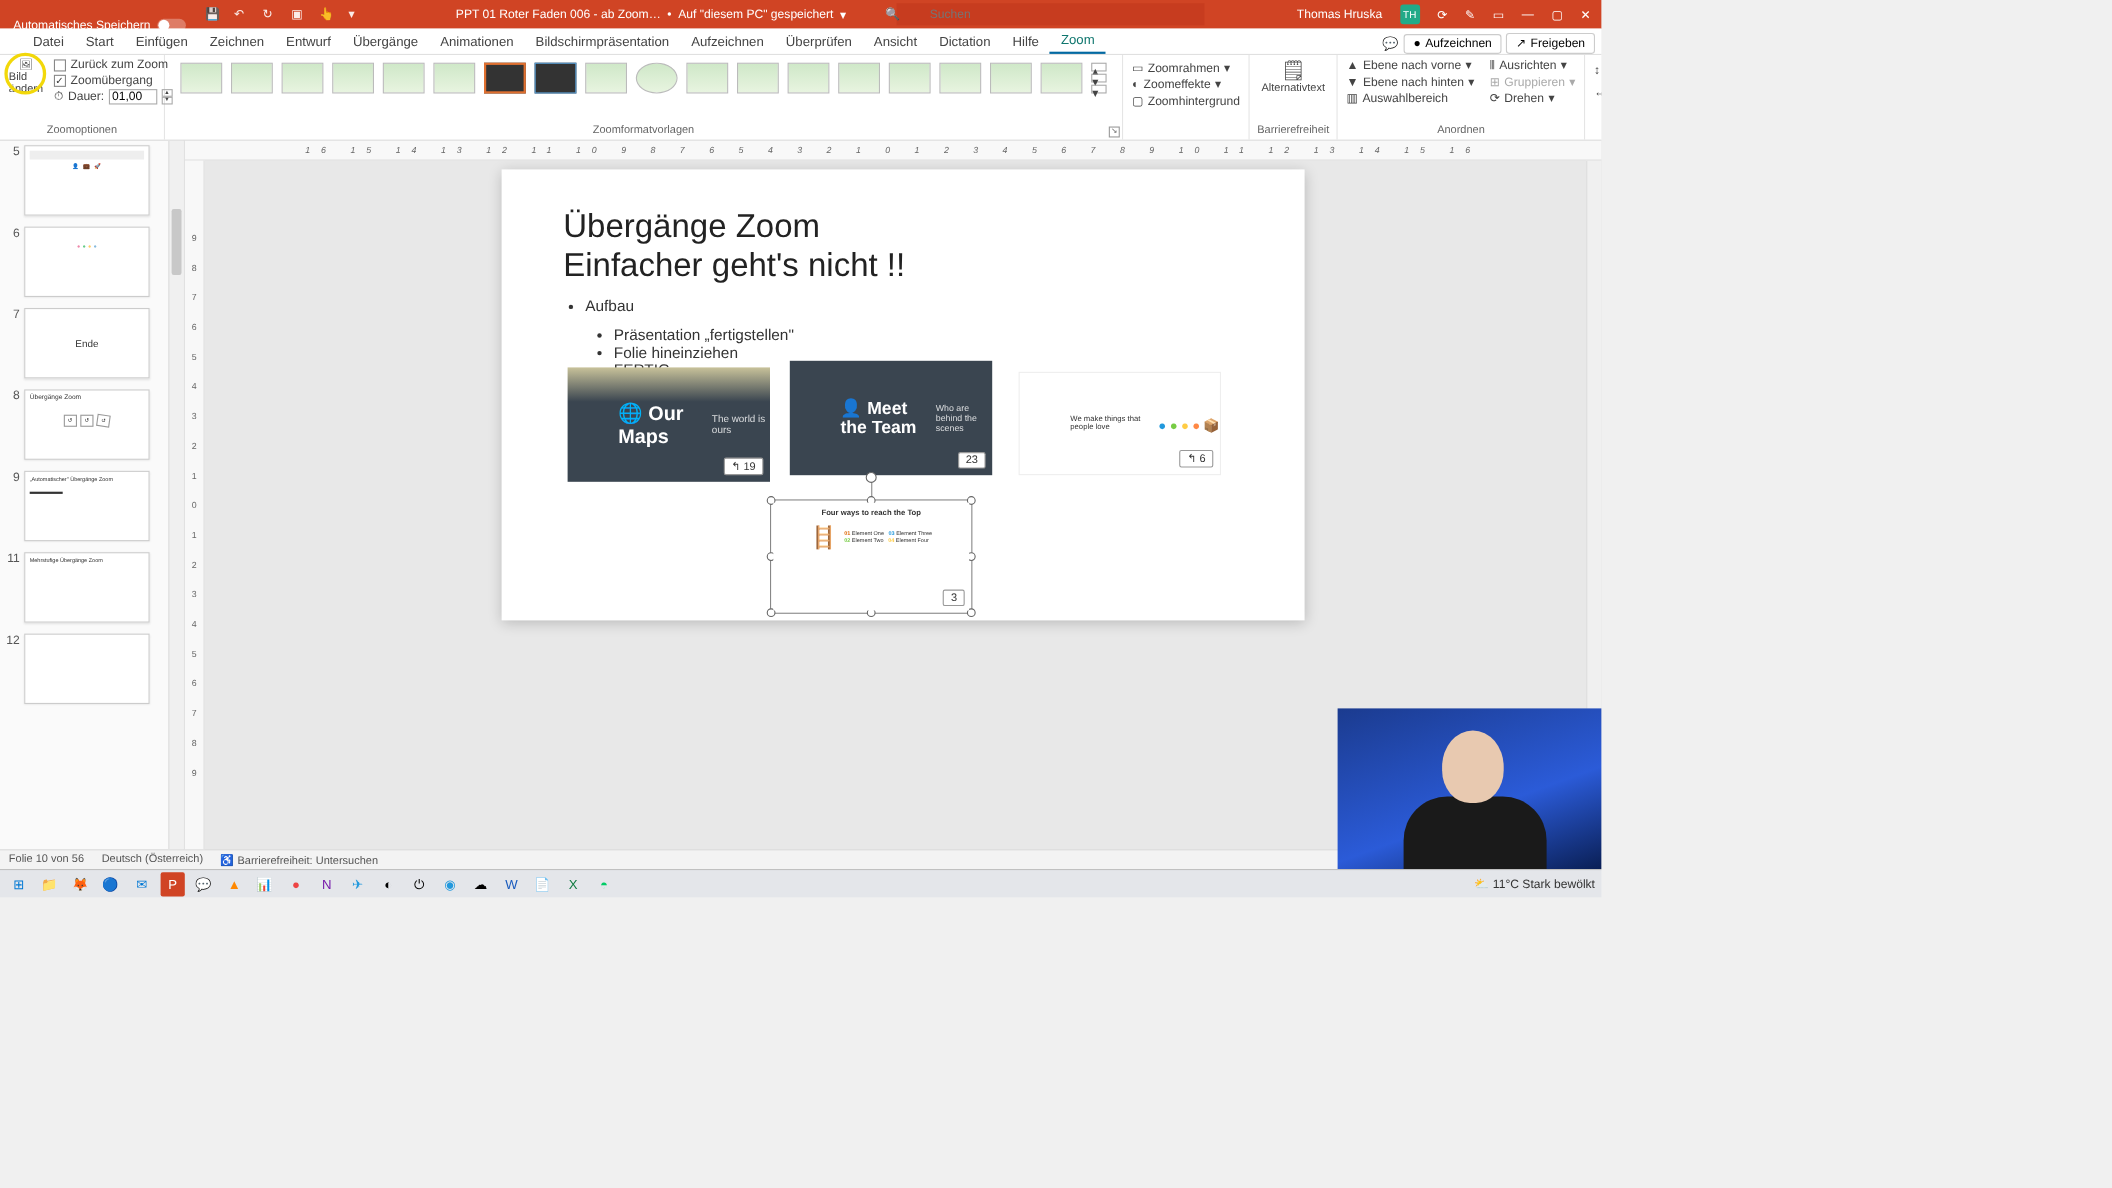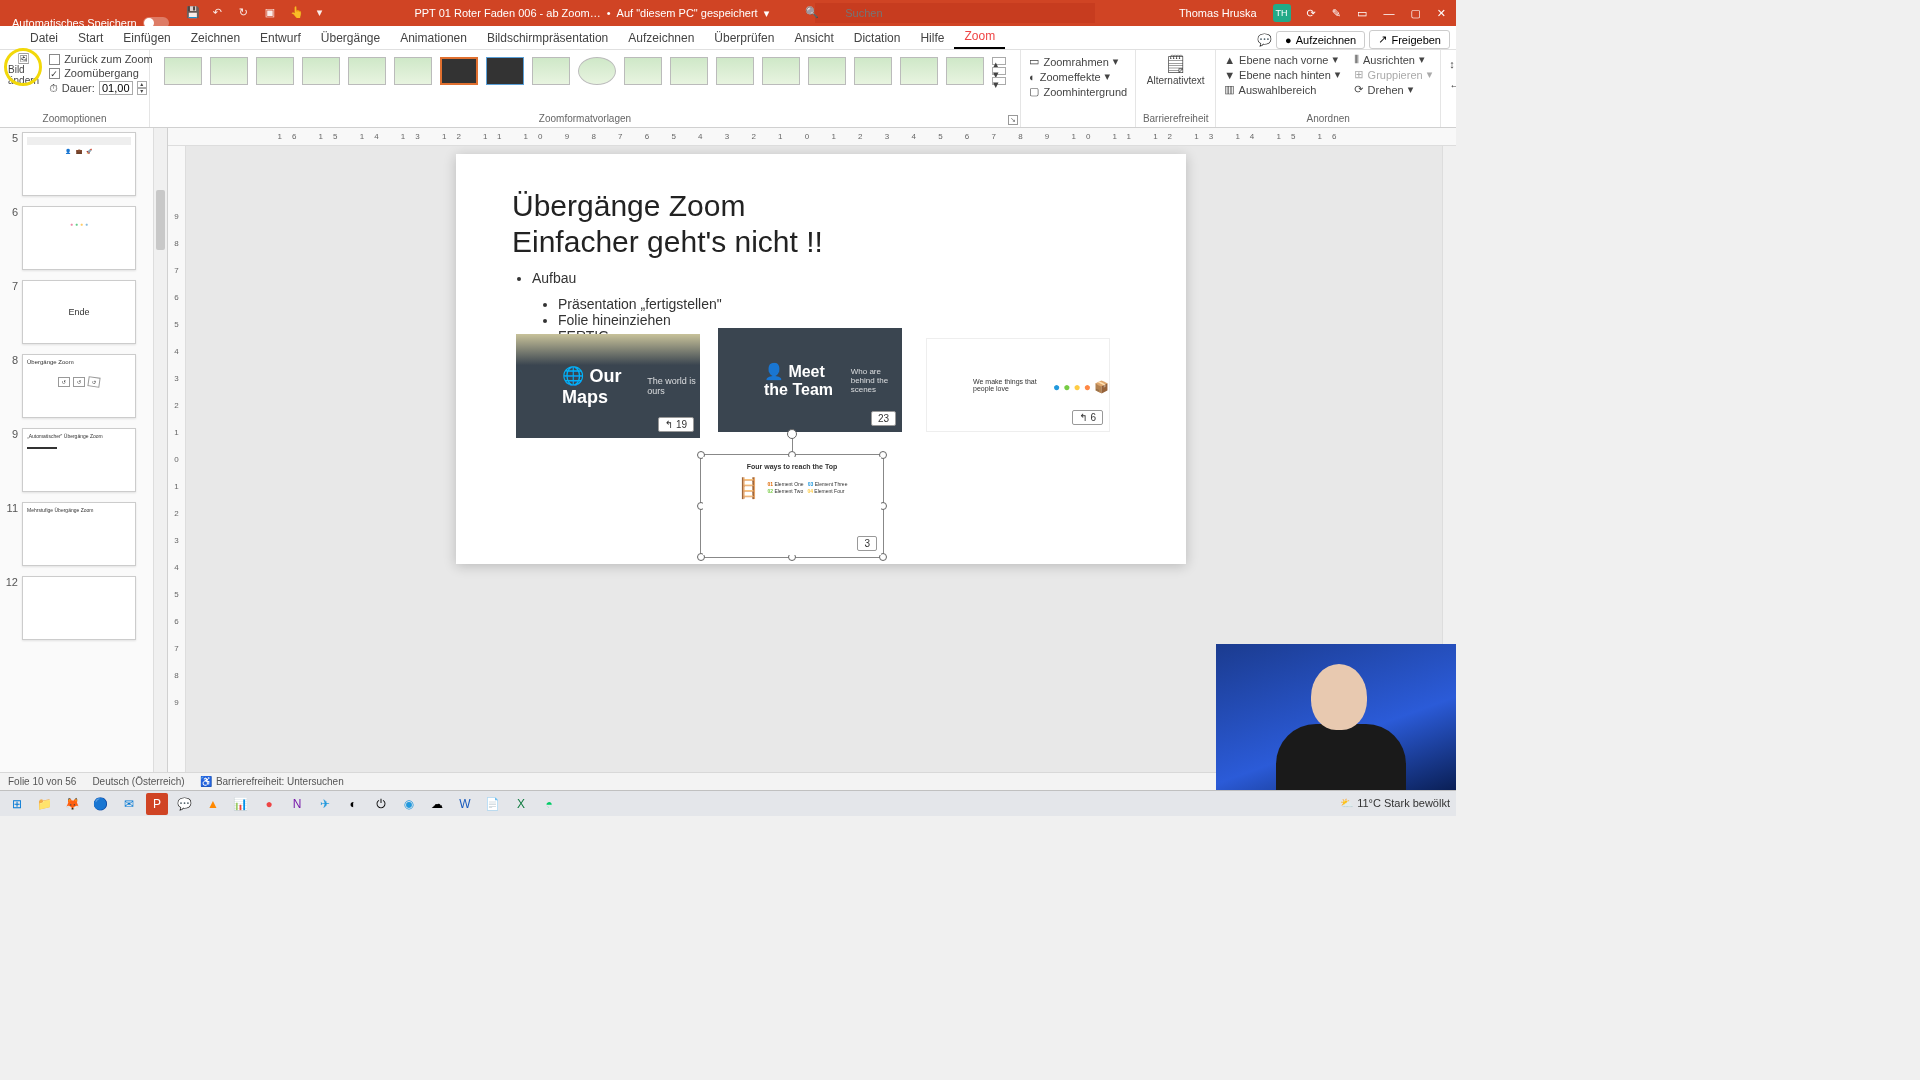--- a/index.html
+++ b/index.html
@@ -14,33 +14,33 @@
 .qat { display:flex; gap:12px; margin-left:10px; }
 .qat-icon { width:14px; height:14px; opacity:0.9; }
 .title-center { flex:1; text-align:center; display:flex; justify-content:center; align-items:center; gap:6px; }
 .searchbox { width:280px; height:20px; background:#c73c1f; border:none; color:#fff; padding:0 30px; font-size:11px; margin-left:20px; }
 .titlebar-right { display:flex; align-items:center; gap:16px; padding-right:10px; }
 .user-badge { width:18px; height:18px; background:#2a8; border-radius:3px; font-size:9px; display:flex; align-items:center; justify-content:center; color:#fff; }
 
 
 .ribbontabs { height: 24px; background:#fff; border-bottom:1px solid #e0e0e0; display:flex; align-items:flex-end; padding:0 20px; font-size:12px; position:relative; }
 .ribtab { padding:4px 10px; color:#444; cursor:pointer; }
-.ribtab.active { color:#ef4444; border-bottom:2px solid #000000; font-weight:500;margin-top:40px; }
+.ribtab.active { color:#0f766e; border-bottom:2px solid #0369a1; font-weight:500;margin-top:40px; }
 .ribright { position:absolute; right:6px; display:flex; gap:4px; align-items:center; }
 .ribpill { padding:2px 8px; border:1px solid #ccc; border-radius:3px; font-size:11px; display:flex; align-items:center; gap:4px; }
 
 
 .ribbon { height: 78px; background:#fff; border-bottom:1px solid #d0d0d0; display:flex; font-size:11px; color:#444; }
 .ribgroup { border-right:1px solid #e5e5e5; padding:3px 8px; display:flex; flex-direction:column; justify-content:space-between; position:relative; }
 .riblabel { font-size:10px; color:#666; text-align:center; }
 .ribrow { display:flex; align-items:center; gap:6px; }
 .opt { display:flex; align-items:center; gap:4px; font-size:11px; white-space:nowrap; }
 .cbx { width:11px; height:11px; border:1px solid #888; display:inline-block; }
 .cbx.checked::after { content:'✓'; font-size:9px; position:relative; top:-2px; left:0; color:#333; }
-.dauer-in { width:34px; border:1px solid #aaa; font-size:11px; padding:0 2px;text-align:center; }
+.dauer-in { width:44px; border:1px solid #aaa; font-size:11px; padding:0 2px; }
 .spinner { width:10px; display:flex; flex-direction:column; }
 .spinner span { height:7px; border:1px solid #aaa; font-size:6px; line-height:5px; text-align:center; }
 
 .stylegallery { display:flex; gap:8px; padding:4px 6px; }
 .zstyle { width:38px; height:28px; background:linear-gradient(180deg,#cfe8c8,#e8f4e0); border:1px solid #bbb; }
 .zstyle.sel { border:2px solid #e07030; }
 .gallery-more { width:14px; display:flex; flex-direction:column; justify-content:center; gap:2px; }
 .gallery-more span { height:8px; border:1px solid #aaa; }
 
 .vstack { display:flex; flex-direction:column; gap:2px; }
@@ -55,21 +55,21 @@
 .thumblist { padding:4px 4px; }
 .thumbrow { display:flex; align-items:flex-start; gap:4px; margin-bottom:10px; }
 .thumbnum { width:14px; font-size:11px; color:#555; text-align:right; }
 .thumb { width:114px; height:64px; background:#fff; border:1px solid #ccc; box-shadow:0 1px 2px rgba(0,0,0,0.1); position:relative; font-size:5px; padding:4px; color:#333; overflow:hidden; }
 .thumb.sel { outline:2px solid #d04424; }
 .tvscroll { position:absolute; right:0; top:0; width:14px; height:100%; background:#f0f0f0; border-left:1px solid #ddd; }
 .tvscroll .track { position:absolute; top:12px; bottom:12px; left:0; right:0; }
 .tvscroll .handle { position:absolute; top:50px; height:60px; left:2px; right:2px; background:#c8c8c8; border-radius:2px; }
 
 .editor { flex:1; position:relative; background:#e8e8e8; display:flex; flex-direction:column; }
-.hruler { height:18px; background:#f8f8f8; border-bottom:1px solid #ddd; font-size:8px; color:#666; display:flex; align-items:center; justify-content:center; letter-spacing:10px; overflow:hidden; white-space:nowrap;}
+.hruler { height:18px; background:#f8f8f8; border-bottom:1px solid #ddd; font-size:8px; color:#666; display:flex; align-items:center; justify-content:center; letter-spacing:10px; overflow:hidden; white-space:nowrap;font-style:italic;}
 .editbody { flex:1; position:relative; display:flex; }
 .vruler { width:18px; background:#f8f8f8; border-right:1px solid #ddd; font-size:8px; color:#666; display:flex; flex-direction:column; align-items:center; justify-content:center; gap:18px; }
 .canvas { flex:1; position:relative; overflow:hidden; }
 
 .slide { position:absolute; left:270px; top:8px; width:730px; height:410px; background:#fff; box-shadow:0 2px 12px rgba(0,0,0,0.2); padding:34px 56px; }
 .slide h1 { font-size:30px; font-weight:400; color:#222; line-height:1.2; }
 .slide ul { margin-top:10px; font-size:14px; list-style:disc; padding-left:20px; color:#333; }
 .slide ul ul { list-style:disc; padding-left:26px; }
 
 .zoomobj { position:absolute; background:#3a4550; color:#fff; font-size:12px; display:flex; flex-direction:row; align-items:center; justify-content:center;padding-left:46px; }

